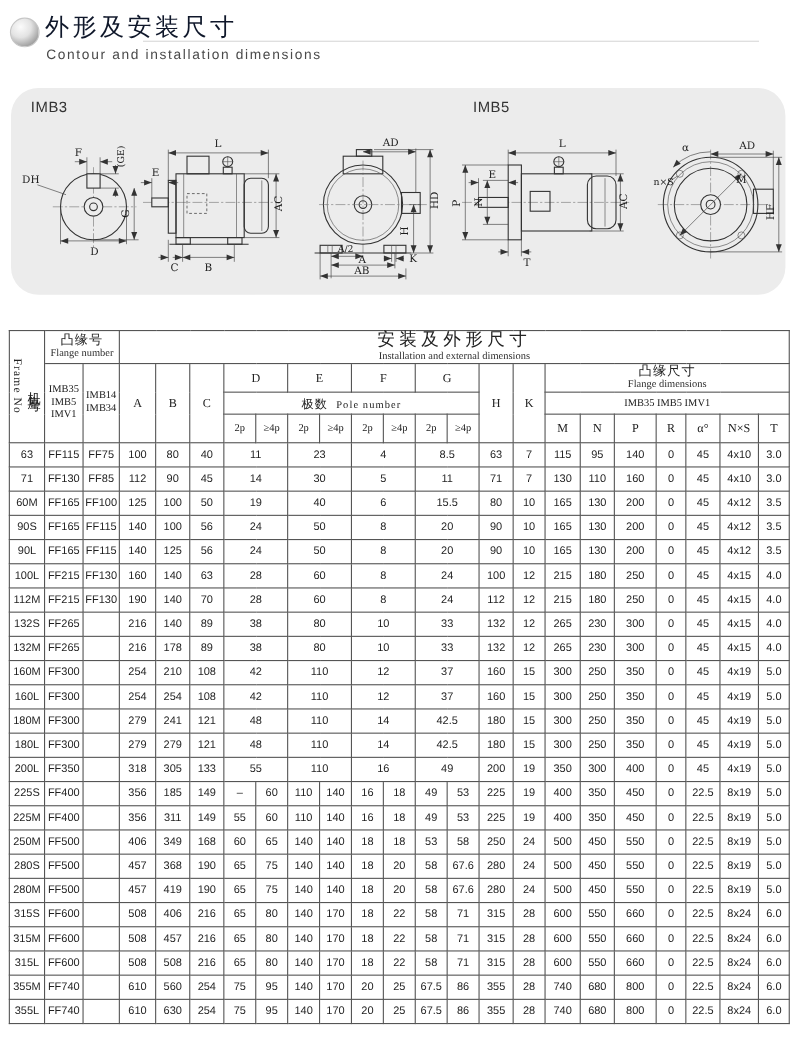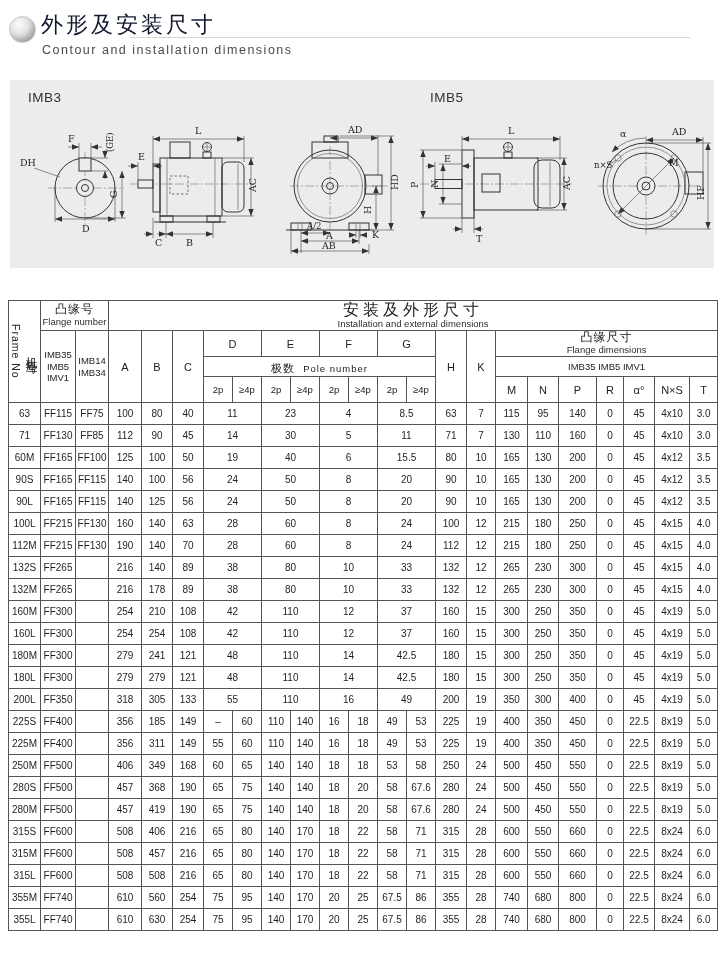--- a/index.html
+++ b/index.html
@@ -16,37 +16,37 @@
   }
   .title-cn{
     position:absolute;left:41px;top:10px;font-size:22px;font-weight:normal;
     letter-spacing:3px;color:#0f172a;white-space:nowrap;
   }
   .title-rule{position:absolute;left:130px;top:37px;width:560px;border-top:1px solid #d8d8d8;}
   .title-en{
     position:absolute;left:42px;top:43px;font-size:12.5px;color:#4a4a4a;letter-spacing:1.5px;
   }
   
-  .diagram-panel{position:absolute;left:10px;top:80px;width:704px;height:188px;background:#ececec;}
+  .diagram-panel{position:absolute;left:10px;top:80px;width:704px;height:188px;background:#ececec;border-radius:25px;}
   .ol{fill:none;stroke:#333;stroke-width:1;}
   .olf{fill:#ececec;stroke:#333;stroke-width:1;}
   .thin{fill:none;stroke:#555;stroke-width:0.6;}
   .dim{fill:none;stroke:#444;stroke-width:0.6;}
   .cl{fill:none;stroke:#666;stroke-width:0.5;stroke-dasharray:9 2 2 2;}
   .dash{fill:none;stroke:#444;stroke-width:0.7;stroke-dasharray:2.5 2;}
   text.dl{font-family:"DejaVu Serif",serif;font-size:9.5px;fill:#1d1d1d;}
   text.dl8{font-family:"DejaVu Serif",serif;font-size:8.5px;fill:#1d1d1d;}
   text.dtitle{font-family:"Liberation Sans",sans-serif;font-size:13.5px;fill:#333;letter-spacing:0.5px;}
   
   table.dims{
     position:absolute;left:8px;top:300px;width:709px;border-collapse:collapse;table-layout:fixed;
     font-family:"Liberation Sans",sans-serif;
   }
   table.dims th,table.dims td{border:1px solid #555;text-align:center;vertical-align:middle;padding:0;}
-  table.dims th{font-weight:normal;color:#222;}
+  table.dims th{font-weight:normal;color:#222;font-family:Liberation Serif, serif;}
   .hr1{height:30px;}
   .hr2{height:26px;}
   .hr3{height:20px;}
   .hr4{height:26px;padding-left:44px;}
   .cn{display:block;font-size:16px;letter-spacing:4px;line-height:1.15;}
   .cn2{display:block;font-size:12px;letter-spacing:1px;line-height:1.15;}
   .en{display:block;font-size:9.5px;letter-spacing:0px;line-height:1.1;color:#2e2e2e;}
   .lit{font-size:11px;}
   .small{font-size:9.5px;}
   .prelines{white-space:pre-line;font-size:9.5px;line-height:1.25;display:block;}

